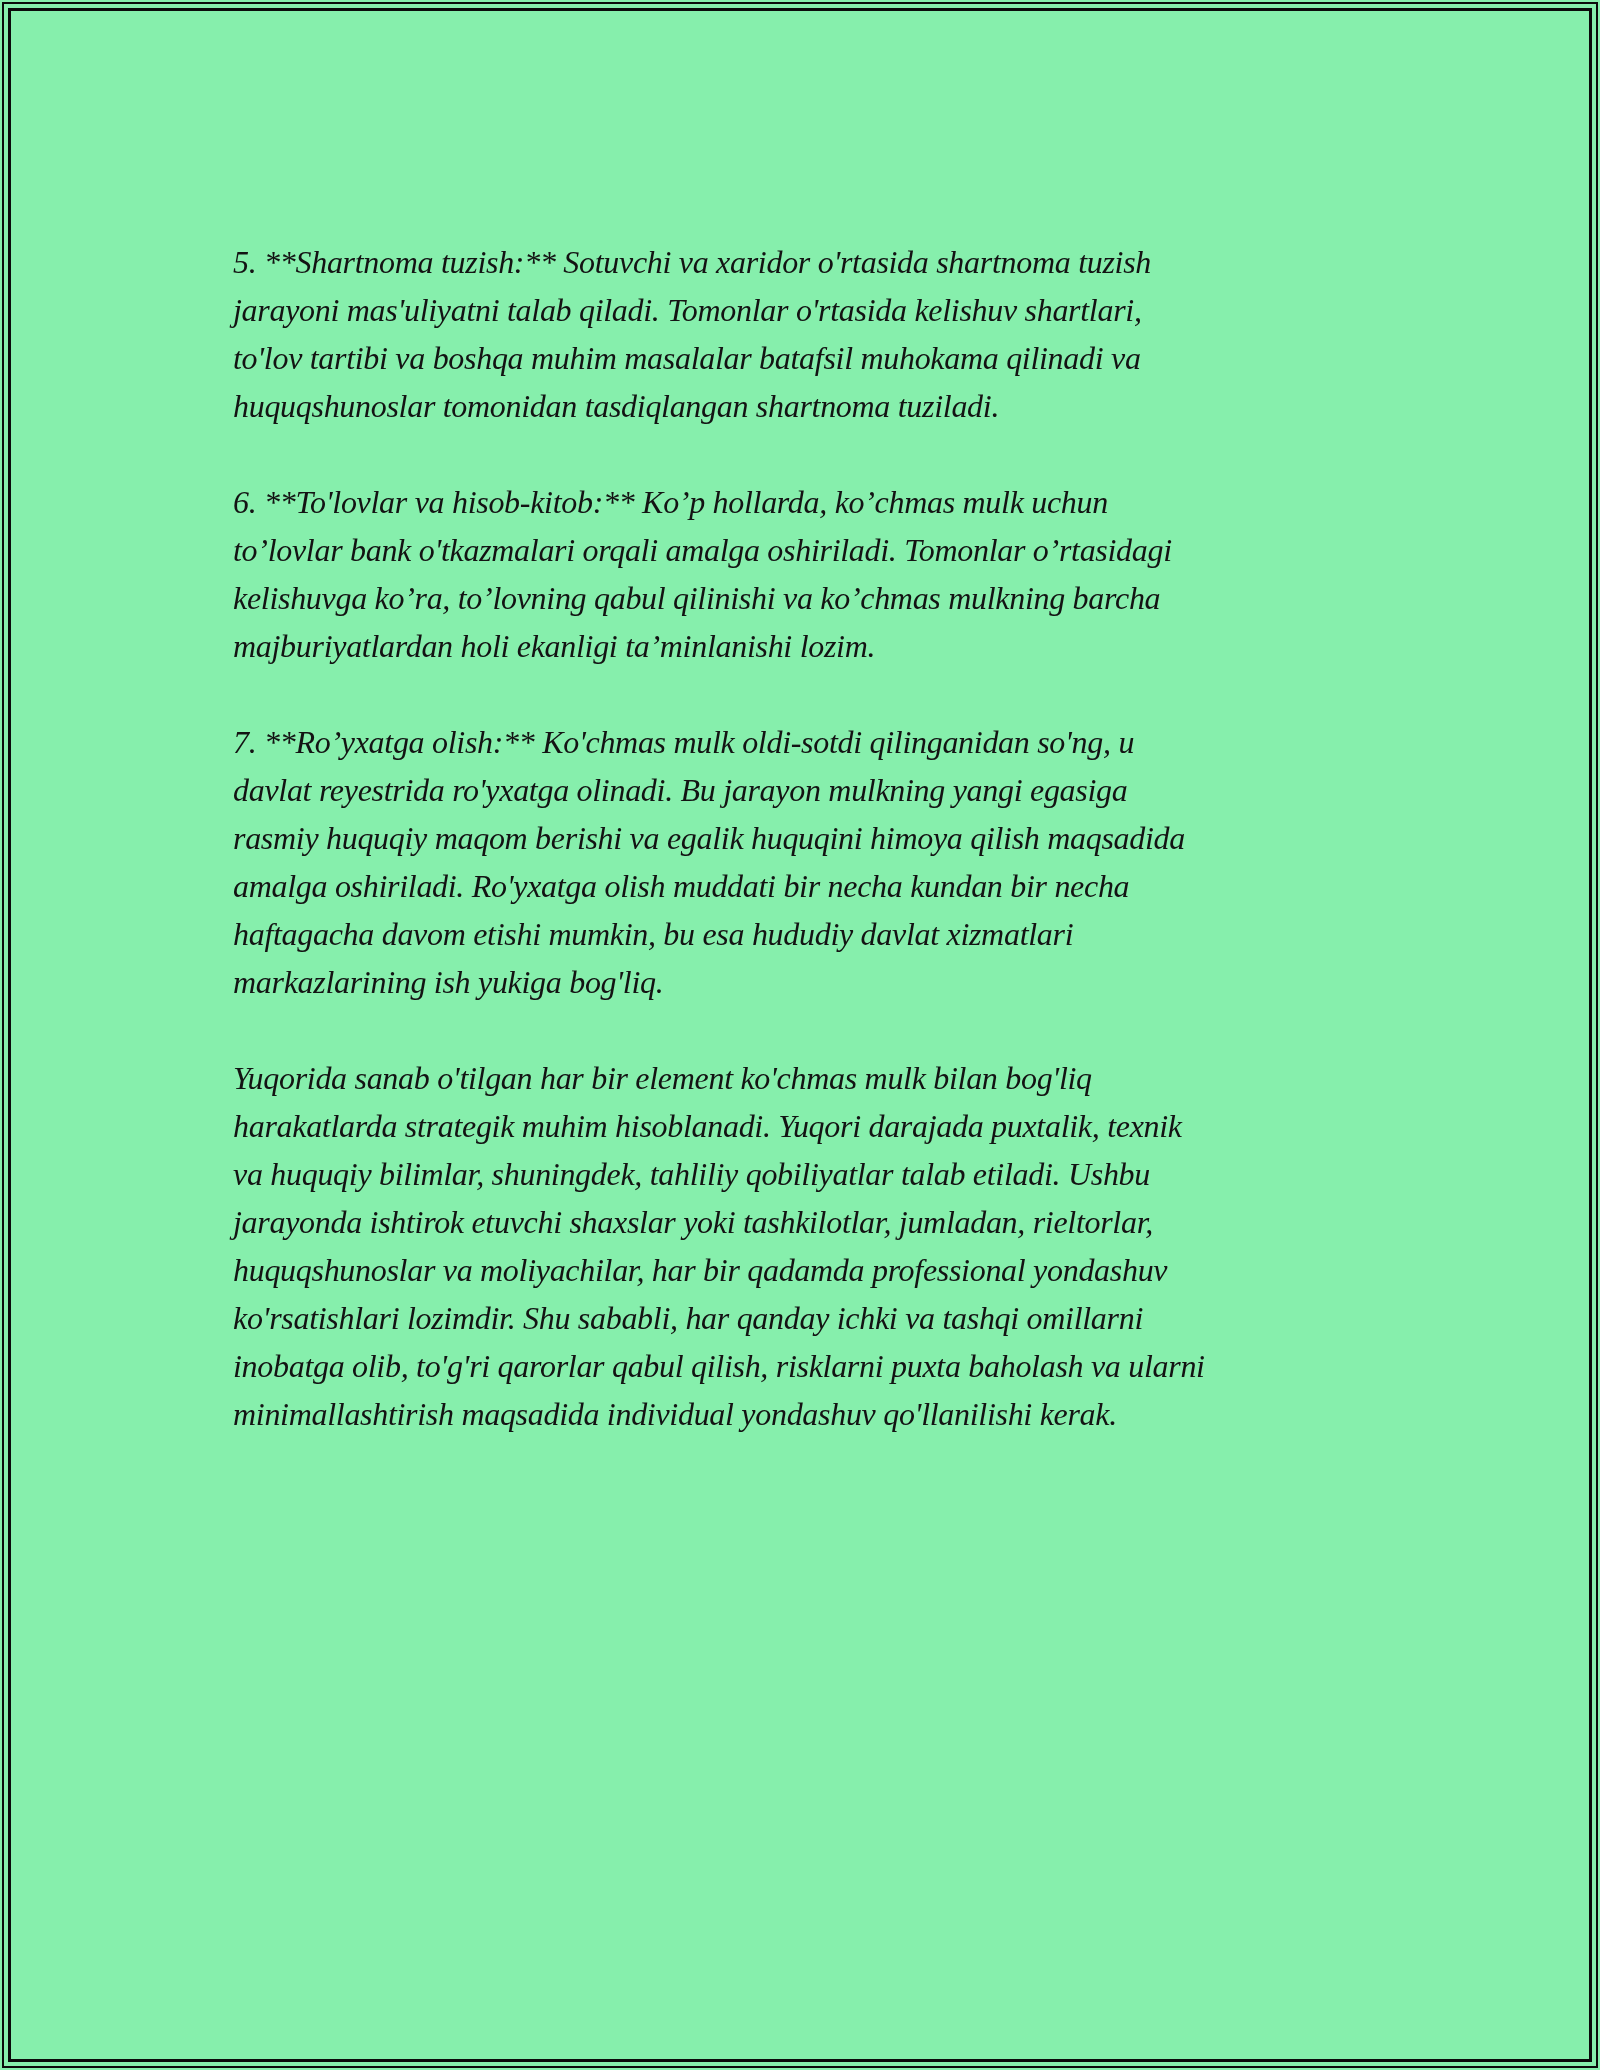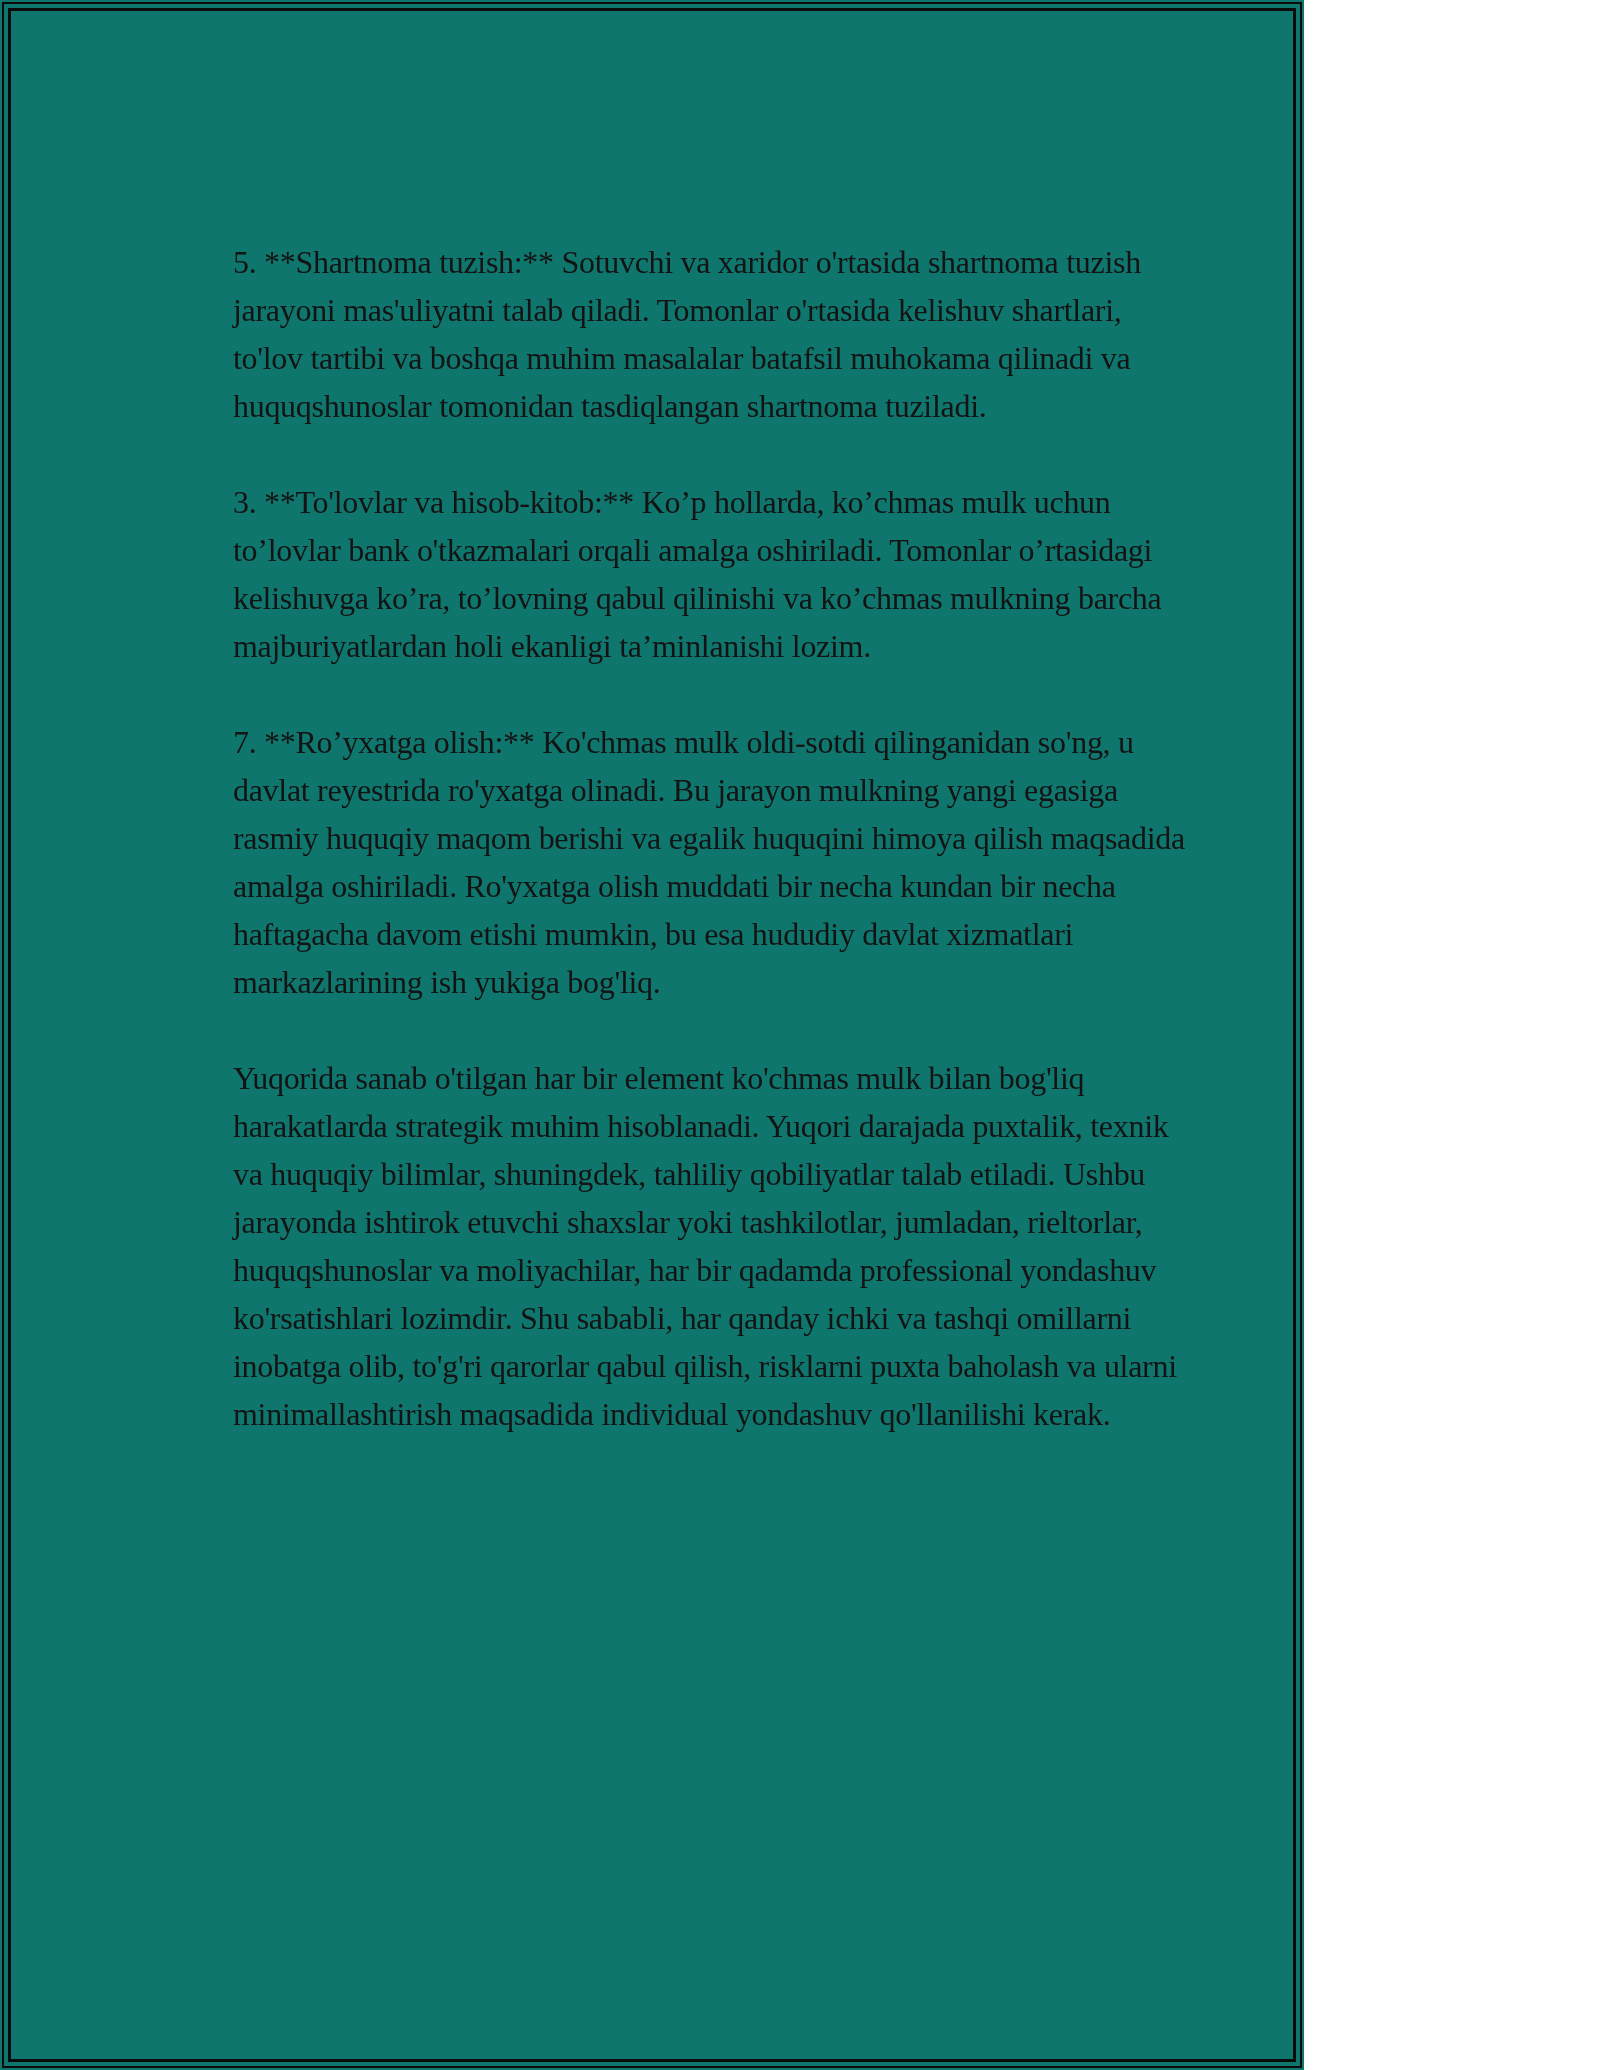--- a/index.html
+++ b/index.html
@@ -2,24 +2,25 @@
 <html><head>
 <meta charset="utf-8">
 <style>
   html, body {
     margin: 0;
     padding: 0;
     background: #ffffff;
   }
   .page {
     position: relative;
-    width: 1304px;
+    width: 1600px;
     height: 2070px;
-    background: #0f766e;
+    background: #86efac;
     overflow: hidden;
+    font-style: italic;
   }
   .frame-outer {
     position: absolute;
     inset: 2px;
     border: 2px solid #0b0b0b;
     pointer-events: none;
   }
   .frame-inner {
     position: absolute;
     inset: 8px;
@@ -48,21 +49,21 @@
 <div class="page">
   <div class="frame-outer"></div>
   <div class="frame-inner"></div>
 
   <div class="content">
     <p class="paragraph">5. **Shartnoma tuzish:** Sotuvchi va xaridor o'rtasida shartnoma tuzish
 jarayoni mas'uliyatni talab qiladi. Tomonlar o'rtasida kelishuv shartlari,
 to'lov tartibi va boshqa muhim masalalar batafsil muhokama qilinadi va
 huquqshunoslar tomonidan tasdiqlangan shartnoma tuziladi.</p>
 
-    <p class="paragraph">3. **To'lovlar va hisob-kitob:** Ko’p hollarda, ko’chmas mulk uchun
+    <p class="paragraph">6. **To'lovlar va hisob-kitob:** Ko’p hollarda, ko’chmas mulk uchun
 to’lovlar bank o'tkazmalari orqali amalga oshiriladi. Tomonlar o’rtasidagi
 kelishuvga ko’ra, to’lovning qabul qilinishi va ko’chmas mulkning barcha
 majburiyatlardan holi ekanligi ta’minlanishi lozim.</p>
 
     <p class="paragraph">7. **Ro’yxatga olish:** Ko'chmas mulk oldi-sotdi qilinganidan so'ng, u
 davlat reyestrida ro'yxatga olinadi. Bu jarayon mulkning yangi egasiga
 rasmiy huquqiy maqom berishi va egalik huquqini himoya qilish maqsadida
 amalga oshiriladi. Ro'yxatga olish muddati bir necha kundan bir necha
 haftagacha davom etishi mumkin, bu esa hududiy davlat xizmatlari
 markazlarining ish yukiga bog'liq.</p>

